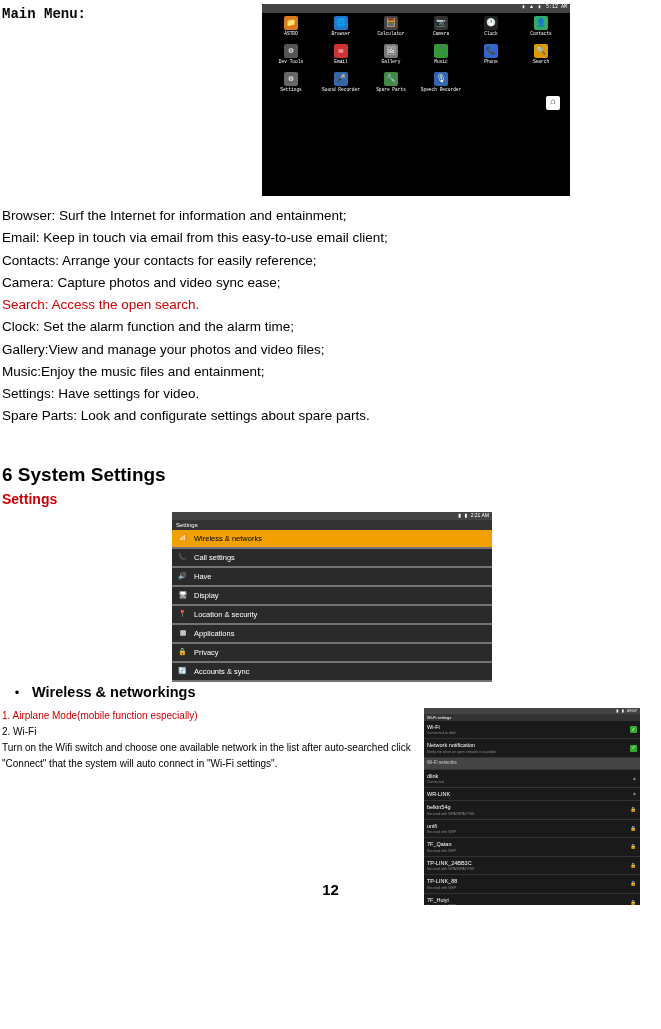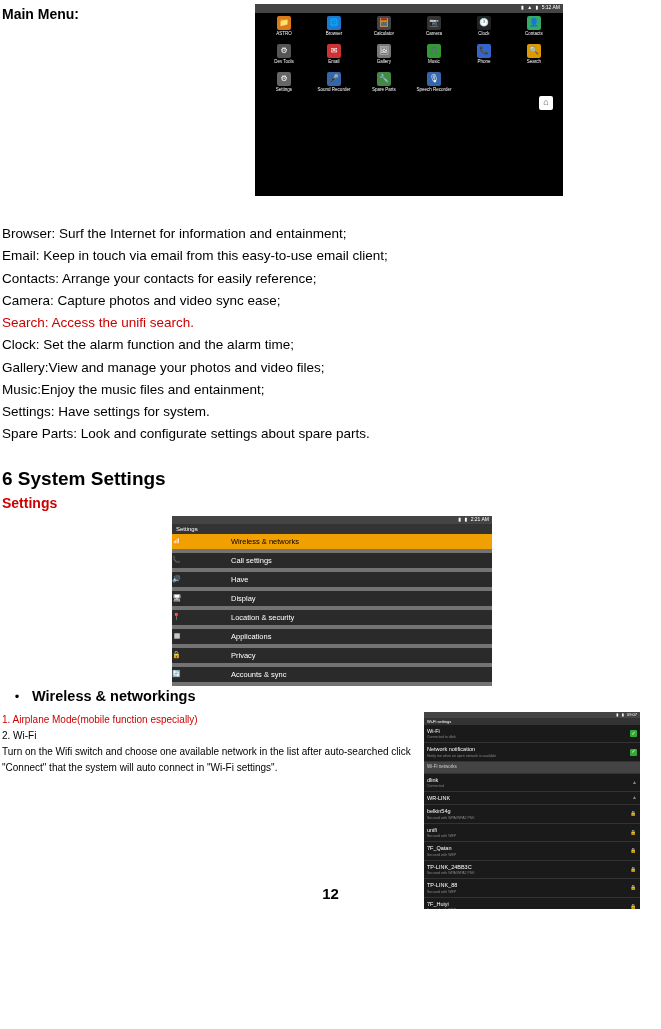--- a/index.html
+++ b/index.html
@@ -6,21 +6,21 @@
     body {
       width: 661px;
       font-family: Arial, sans-serif;
       font-size: 13.5px;
       color: #000;
       background: #fff;
       padding: 4px 2px;
       line-height: 1.5;
     }
     .heading-label { font-weight: bold; font-size: 14px; }
-    .main-menu-row { display: flex; }
+    .main-menu-row { display: flex; font-family: Liberation Mono, monospace; }
     .main-menu-img {
       margin-left: 176px;
       width: 308px;
       height: 192px;
       background: #000;
       position: relative;
       font-size: 5.5px;
       color: #fff;
     }
     .status-bar {
@@ -46,48 +46,48 @@
       display:flex;align-items:center;justify-content:center;
       font-size:8px;
     }
     .app-label { font-size:4.5px;color:#fff;margin-top:1px;text-align:center;white-space:nowrap;}
     .home-icon {
       position:absolute; right:10px; top:92px;
       width:14px;height:14px;background:#fff;border-radius:2px;
       display:flex;align-items:center;justify-content:center;font-size:9px;color:#333;
     }
 
-    .desc-block { margin-top: 28px; }
+    .desc-block { margin-top: 10px; }
     .desc-line { margin-bottom: 2px; font-size:13.5px; }
     .desc-line.red { color: #cc0000; }
 
-    .section-heading { font-weight: bold; font-size: 19px; margin-top: 20px; }
+    .section-heading { font-weight: bold; font-size: 19px; margin-top: 34px; }
     .settings-sub { color: #cc0000; font-weight: bold; font-size: 14px; }
 
     .settings-img {
       margin-left: 170px;
       width: 320px;
       height: 152px;
       background: #222;
       position: relative;
       color:#fff;
       font-size:7px;
       margin-top: 2px;
       margin-bottom: 18px;
     }
     .settings-img .status-bar{height:8px;}
     .settings-title {
       position:absolute;top:8px;left:0;right:0;height:10px;
       background:#333;padding-left:4px;font-size:6px;line-height:10px;
     }
     .settings-list{position:absolute;top:18px;left:0;right:0;}
     .set-row {
-      height: 19px; border-bottom:4px solid #737373;
-      display:flex;align-items:center;
-      background:#2a2a2a;font-size:7.5px;gap:43px;
+      height: 19px; border-bottom:2px solid #737373;
+      display:flex;align-items:center;padding-left:6px;
+      background:#2a2a2a;font-size:7.5px;
     }
     .set-row.sel { background:#f0a000;color:#000;}
     .set-row .micon{width:10px;height:10px;margin-right:6px;display:flex;align-items:center;justify-content:center;font-size:7px;}
 
     .bullet-heading { font-weight:bold; font-size:14.5px;}
     .bullet-wrap {display:flex;align-items:baseline;margin-top:4px;}
     .bullet-dot {width:30px;text-align:center;font-size:13px;}
 
     .wifi-section { display:flex; margin-top:4px;}
     .wifi-text { width: 422px; font-size:10px; line-height:1.6;}
@@ -190,25 +190,25 @@
       </div>
     <div class="home-icon">⌂</div>
   </div>
 </div>
 
 <div class="desc-block" id="desc-block">
     <div class="desc-line">Browser: Surf the Internet for information and entainment;</div>
     <div class="desc-line">Email: Keep in touch via email from this easy-to-use email client;</div>
     <div class="desc-line">Contacts: Arrange your contacts for easily reference;</div>
     <div class="desc-line">Camera: Capture photos and video sync ease;</div>
-    <div class="desc-line red">Search: Access the unifi search.</div>
+    <div class="desc-line red">Search: Access the open search.</div>
     <div class="desc-line">Clock: Set the alarm function and the alarm time;</div>
     <div class="desc-line">Gallery:View and manage your photos and video files;</div>
     <div class="desc-line">Music:Enjoy the music files and entainment;</div>
-    <div class="desc-line">Settings: Have settings for system.</div>
+    <div class="desc-line">Settings: Have settings for video.</div>
     <div class="desc-line">Spare Parts: Look and configurate settings about spare parts.</div>
   </div>
 
 <div class="section-heading">6 System Settings</div>
 <div class="settings-sub">Settings</div>
 
 <div class="settings-img">
   <div class="status-bar">
     <span>▮</span>
     <span>▮</span>

